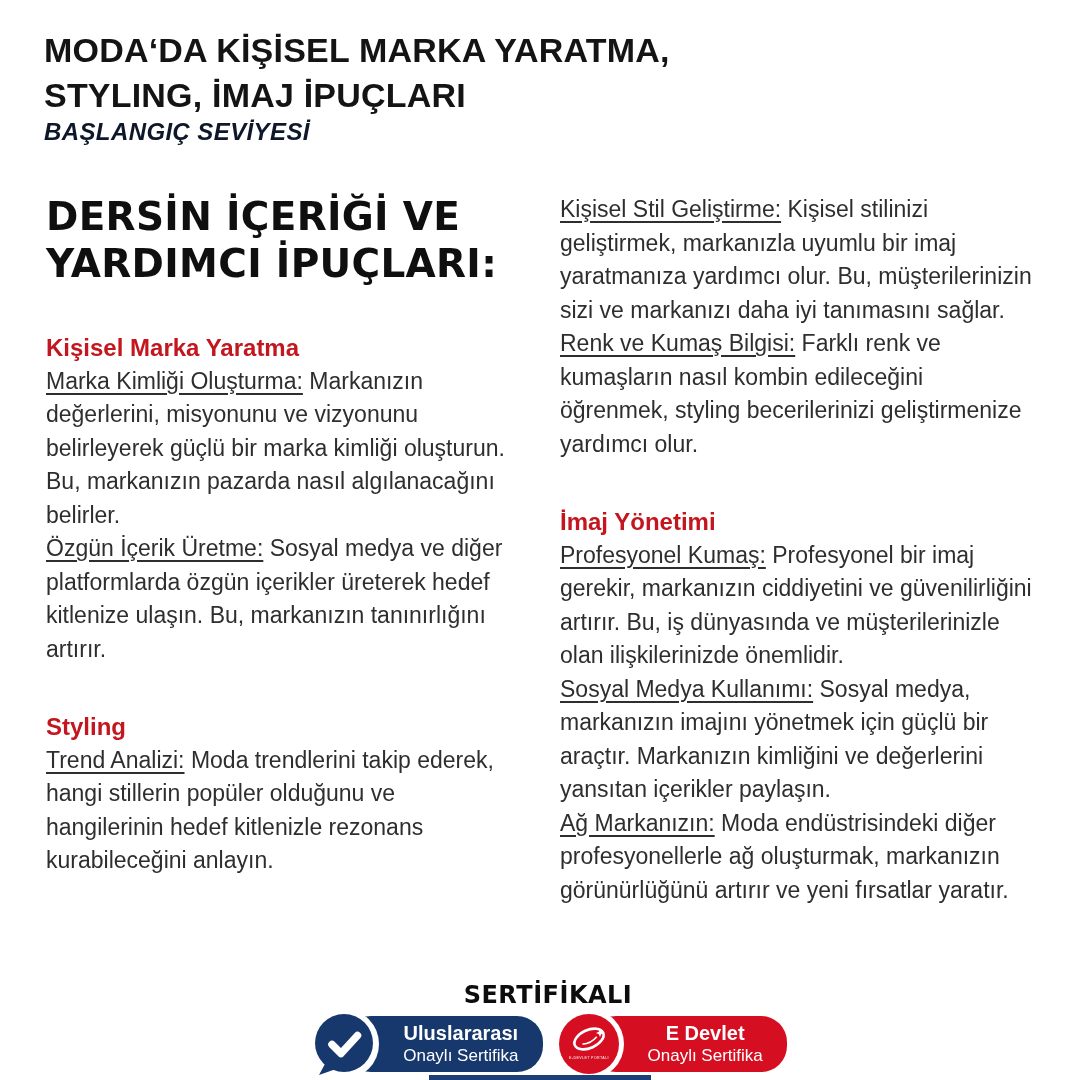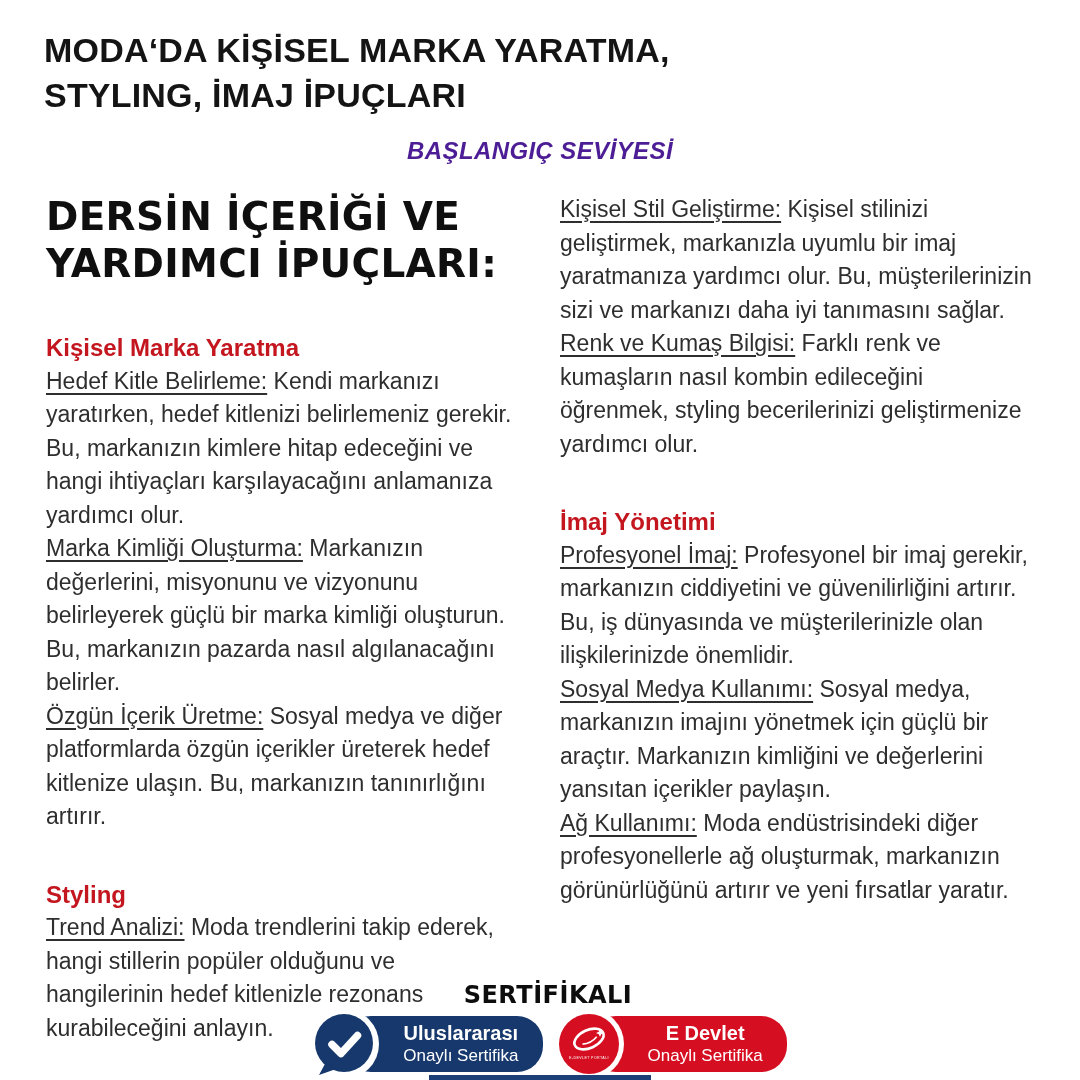--- a/index.html
+++ b/index.html
@@ -16,27 +16,26 @@
   .header{position:absolute;top:28px;left:44px;right:44px;}
   .title{
     font-family:"Liberation Sans",sans-serif;
     font-weight:800;
     font-size:34px;
     line-height:45px;
     letter-spacing:.2px;
     color:#141414;
   }
   .level{
-    margin-top:19px;
+    margin-top:0;
     font-weight:800;
     font-style:italic;
     font-size:24px;
     letter-spacing:.4px;
-    color:#4c1d95;
-    text-align:center;
+    color:#0f172a;
   }
   
   .columns{
     position:absolute;
     top:193px;left:46px;right:44px;
     display:flex;
     gap:44px;
   }
   .col-left{width:470px;flex:0 0 470px;}
   .col-right{flex:1;}
@@ -130,35 +129,34 @@
   </div>
 
   <div class="columns">
     <div class="col-left">
       <h2 class="big-heading">
         <div>DERSİN İÇERİĞİ VE</div>
         <div>YARDIMCI İPUÇLARI:</div>
       </h2>
       <div id="col-left-blocks">
           <div class="section-header">Kişisel Marka Yaratma</div>
-          <p class="item"><span class="lead">Hedef Kitle Belirleme:</span><span> Kendi markanızı yaratırken, hedef kitlenizi belirlemeniz gerekir. Bu, markanızın kimlere hitap edeceğini ve hangi ihtiyaçları karşılayacağını anlamanıza yardımcı olur.</span></p>
           <p class="item"><span class="lead">Marka Kimliği Oluşturma:</span><span> Markanızın değerlerini, misyonunu ve vizyonunu belirleyerek güçlü bir marka kimliği oluşturun. Bu, markanızın pazarda nasıl algılanacağını belirler.</span></p>
           <p class="item"><span class="lead">Özgün İçerik Üretme:</span><span> Sosyal medya ve diğer platformlarda özgün içerikler üreterek hedef kitlenize ulaşın. Bu, markanızın tanınırlığını artırır.</span></p>
           <div class="section-header">Styling</div>
           <p class="item"><span class="lead">Trend Analizi:</span><span> Moda trendlerini takip ederek, hangi stillerin popüler olduğunu ve hangilerinin hedef kitlenizle rezonans kurabileceğini anlayın.</span></p>
         </div>
     </div>
     <div class="col-right">
       <div id="col-right-blocks">
           <p class="item"><span class="lead">Kişisel Stil Geliştirme:</span><span> Kişisel stilinizi geliştirmek, markanızla uyumlu bir imaj yaratmanıza yardımcı olur. Bu, müşterilerinizin sizi ve markanızı daha iyi tanımasını sağlar.</span></p>
           <p class="item"><span class="lead">Renk ve Kumaş Bilgisi:</span><span> Farklı renk ve kumaşların nasıl kombin edileceğini öğrenmek, styling becerilerinizi geliştirmenize yardımcı olur.</span></p>
           <div class="section-header">İmaj Yönetimi</div>
-          <p class="item"><span class="lead">Profesyonel İmaj:</span><span> Profesyonel bir imaj gerekir, markanızın ciddiyetini ve güvenilirliğini artırır. Bu, iş dünyasında ve müşterilerinizle olan ilişkilerinizde önemlidir.</span></p>
+          <p class="item"><span class="lead">Profesyonel Kumaş:</span><span> Profesyonel bir imaj gerekir, markanızın ciddiyetini ve güvenilirliğini artırır. Bu, iş dünyasında ve müşterilerinizle olan ilişkilerinizde önemlidir.</span></p>
           <p class="item"><span class="lead">Sosyal Medya Kullanımı:</span><span> Sosyal medya, markanızın imajını yönetmek için güçlü bir araçtır. Markanızın kimliğini ve değerlerini yansıtan içerikler paylaşın.</span></p>
-          <p class="item"><span class="lead">Ağ Kullanımı:</span><span> Moda endüstrisindeki diğer profesyonellerle ağ oluşturmak, markanızın görünürlüğünü artırır ve yeni fırsatlar yaratır.</span></p>
+          <p class="item"><span class="lead">Ağ Markanızın:</span><span> Moda endüstrisindeki diğer profesyonellerle ağ oluşturmak, markanızın görünürlüğünü artırır ve yeni fırsatlar yaratır.</span></p>
         </div>
     </div>
   </div>
 
   <div class="footer">
     <div class="cert-heading">SERTİFİKALI</div>
     <div class="badges">
 
       <div class="badge navy">
         <span class="badge-icon">

